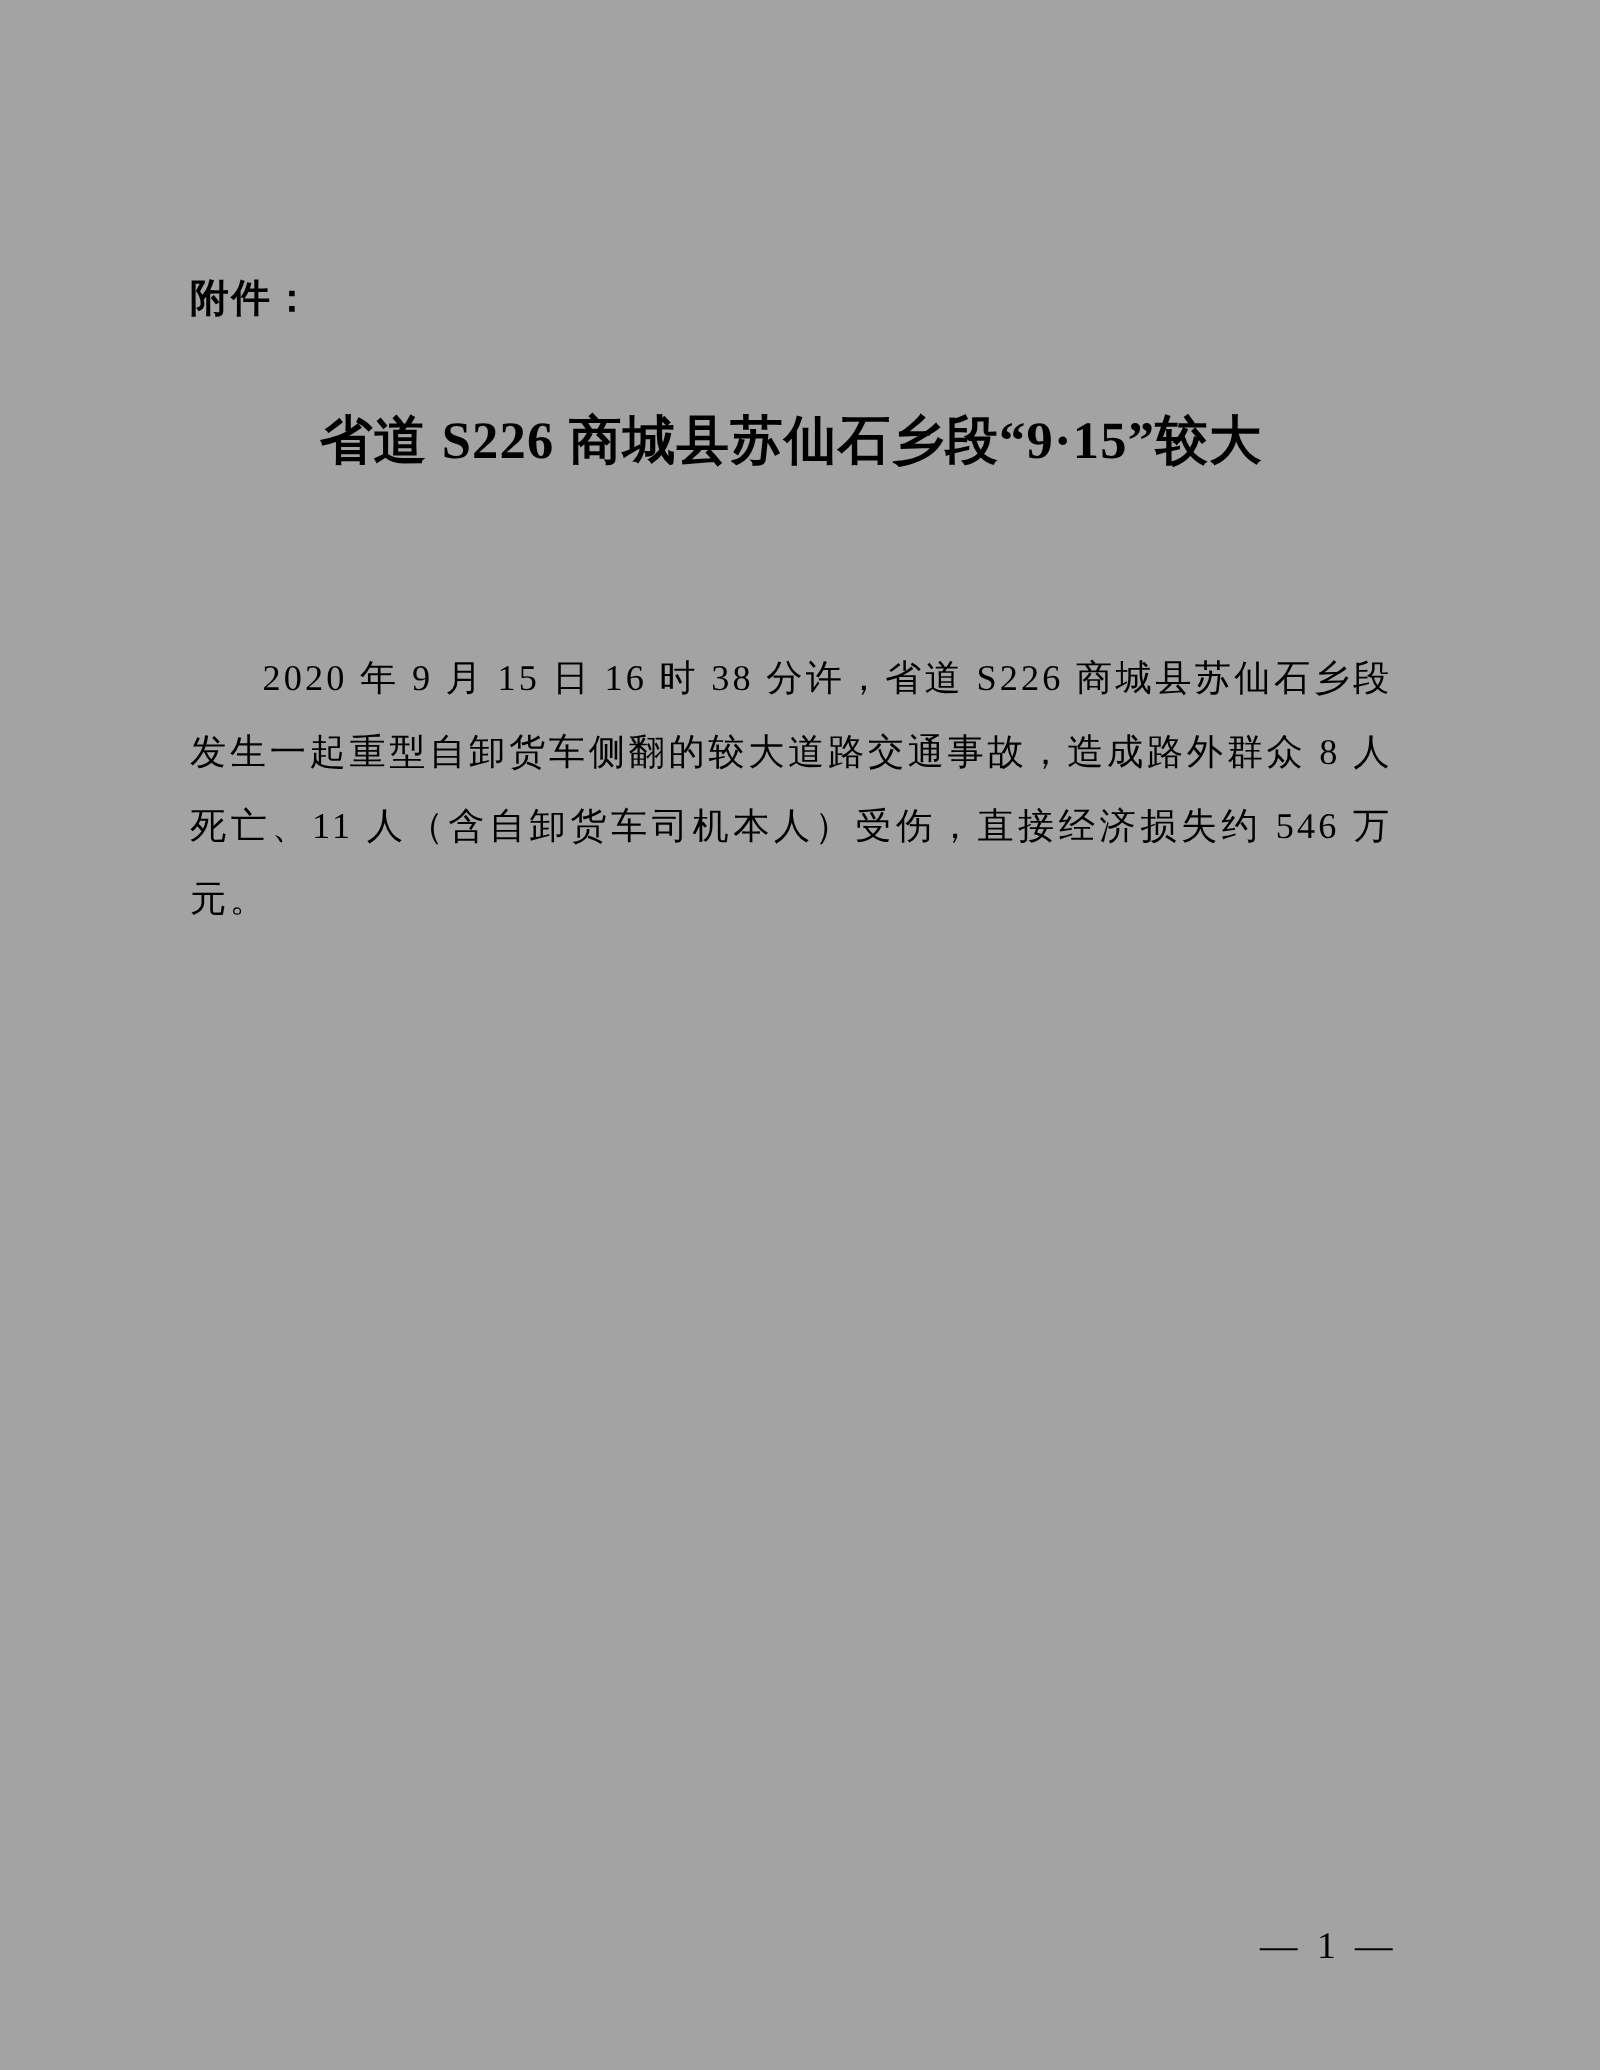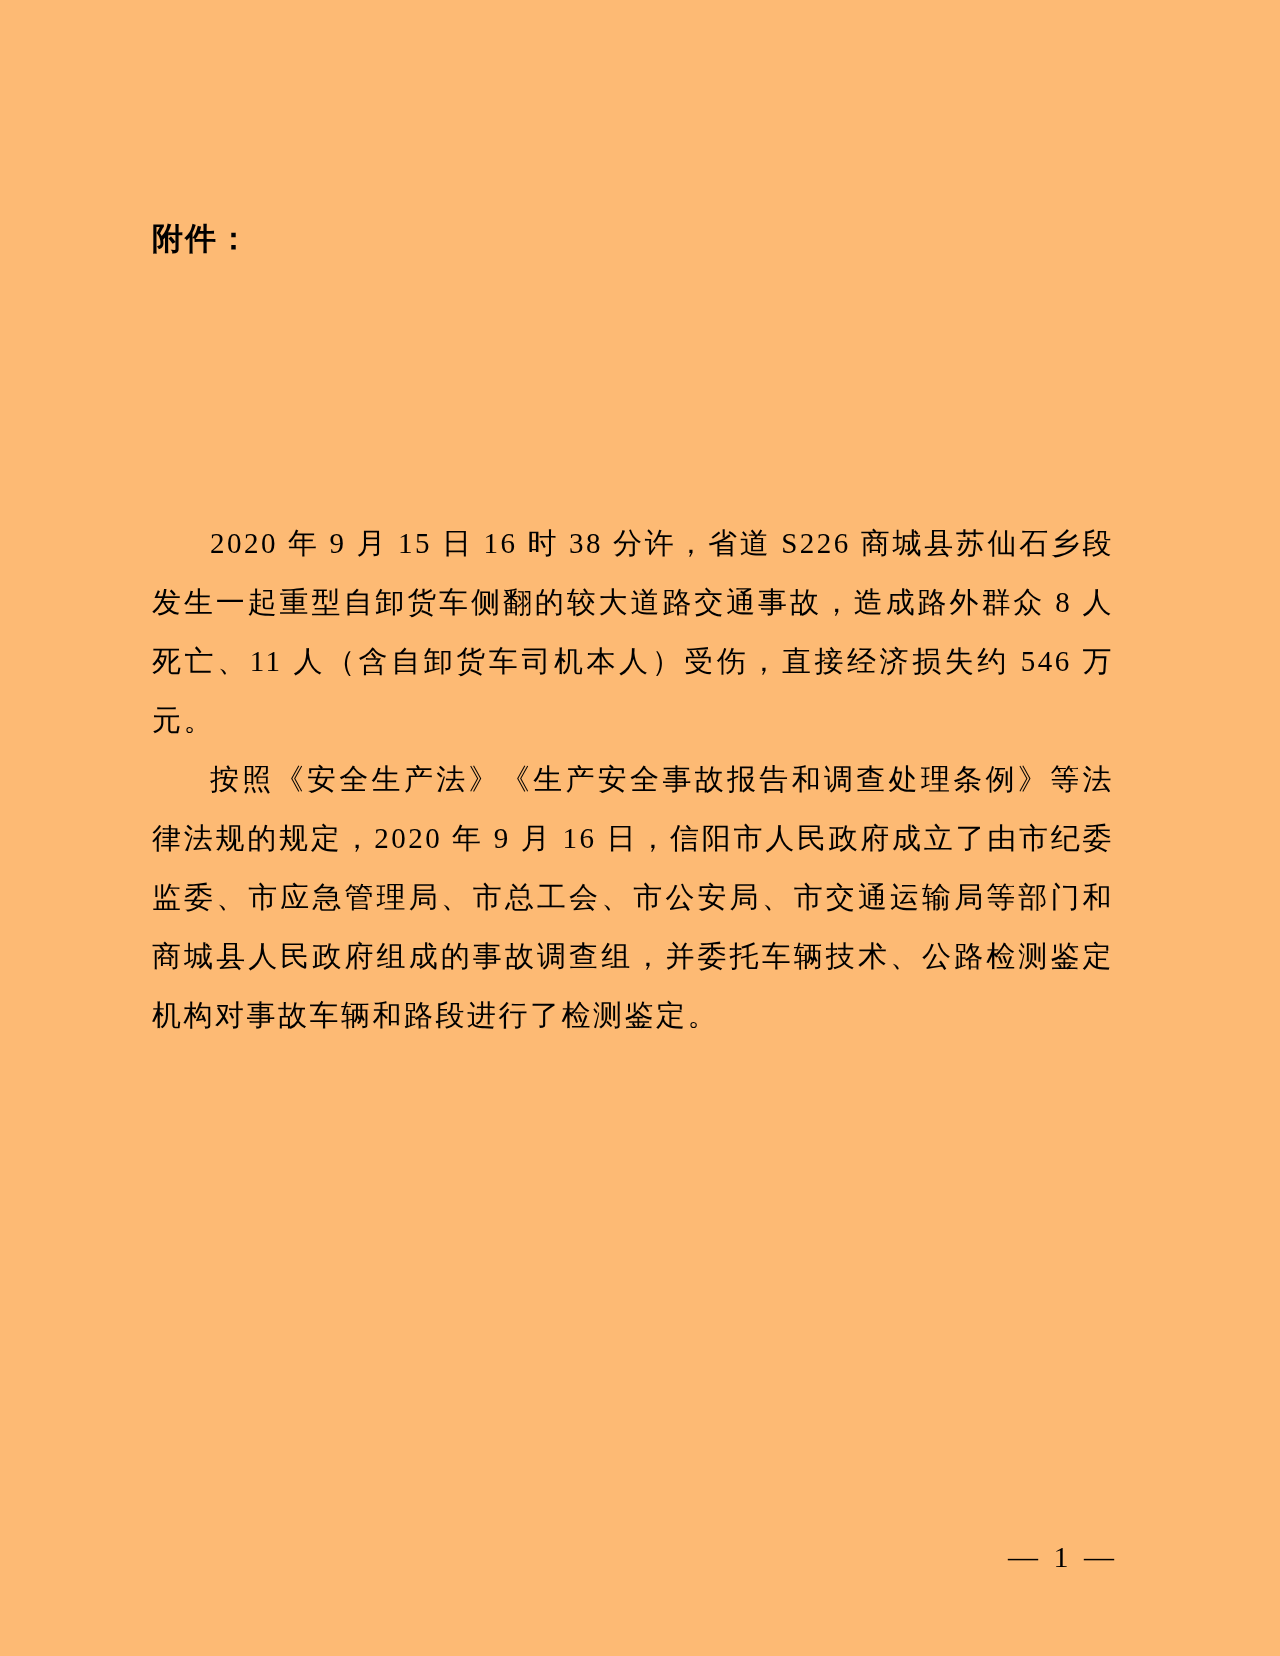--- a/index.html
+++ b/index.html
@@ -6,21 +6,21 @@
     margin: 0;
     padding: 0;
     background: #ffffff;
     font-family: "Liberation Serif", "DejaVu Serif", serif;
     color: #000000;
   }
   .page {
     position: relative;
     width: 1280px;
     height: 1656px;
-    background: #fdba74;
+    background: #a3a3a3;
     overflow: hidden;
   }
   .attachment {
     position: absolute;
     left: 152px;
     top: 218px;
     font-size: 31px;
     font-weight: bold;
     letter-spacing: 2px;
   }
@@ -63,22 +63,22 @@
   }
 </style>
 </head>
 <body>
 
 <div class="page">
 
   <div class="attachment">附件：</div>
 
   <h1 class="title">
+    <span class="title-line">省道 S226 商城县苏仙石乡段“9·15”较大</span>
   </h1>
 
   <div class="body-text">
     <p>2020 年 9 月 15 日 16 时 38 分许，省道 S226 商城县苏仙石乡段发生一起重型自卸货车侧翻的较大道路交通事故，造成路外群众 8 人死亡、11 人（含自卸货车司机本人）受伤，直接经济损失约 546 万元。</p>
-    <p>按照《安全生产法》《生产安全事故报告和调查处理条例》等法律法规的规定，2020 年 9 月 16 日，信阳市人民政府成立了由市纪委监委、市应急管理局、市总工会、市公安局、市交通运输局等部门和商城县人民政府组成的事故调查组，并委托车辆技术、公路检测鉴定机构对事故车辆和路段进行了检测鉴定。</p>
   </div>
 
   <div class="page-number">— 1 —</div>
 
 </div>
 
 </body></html>

